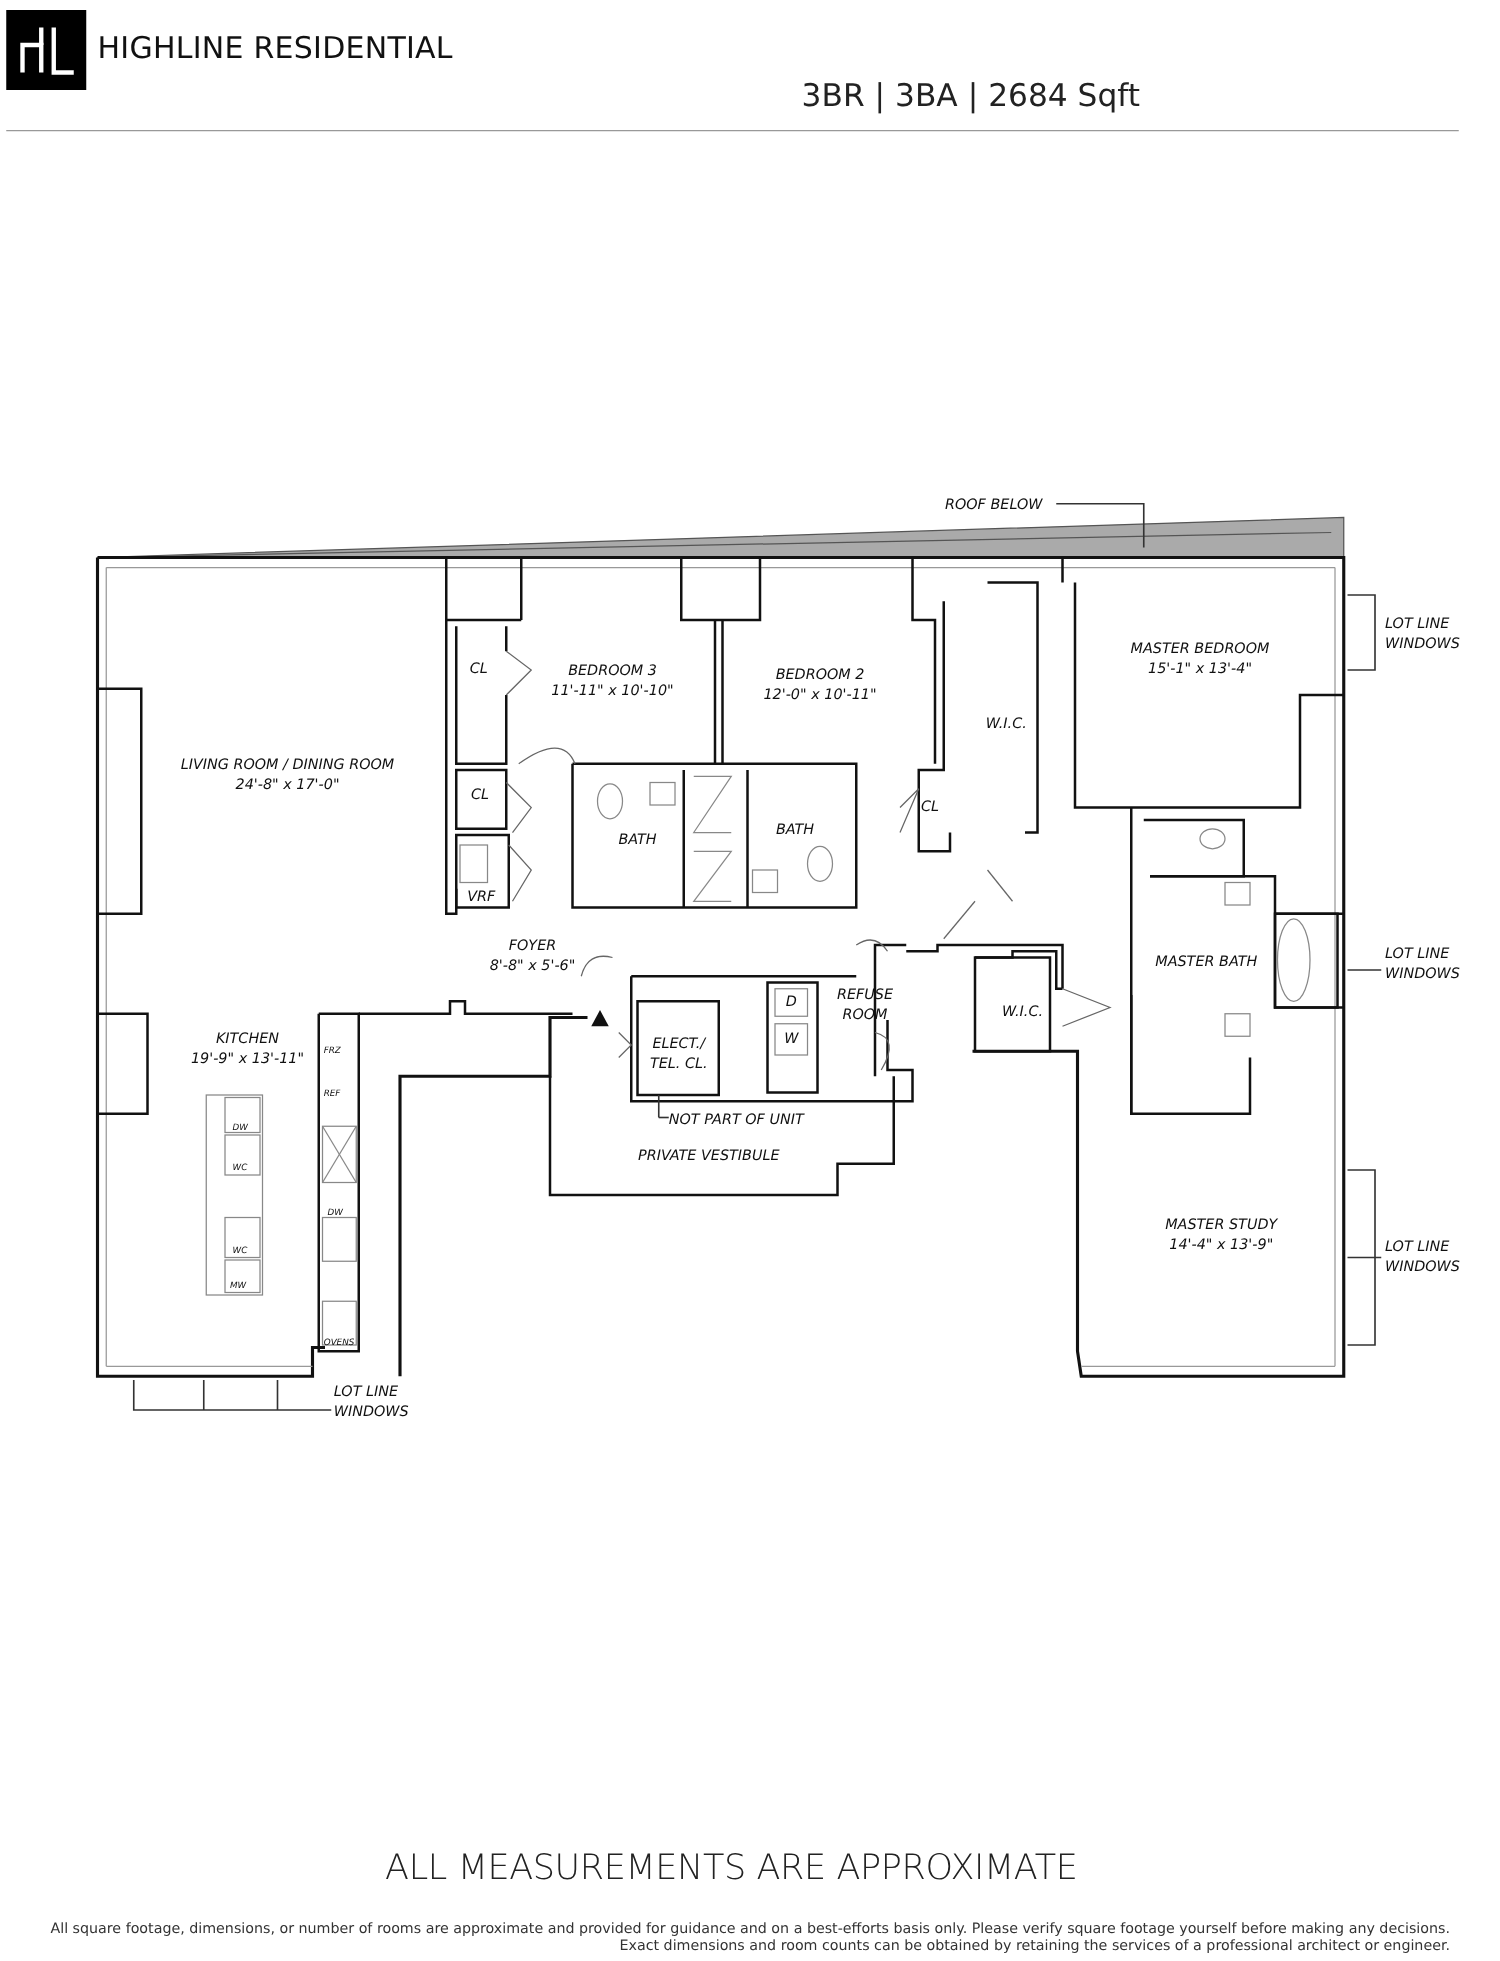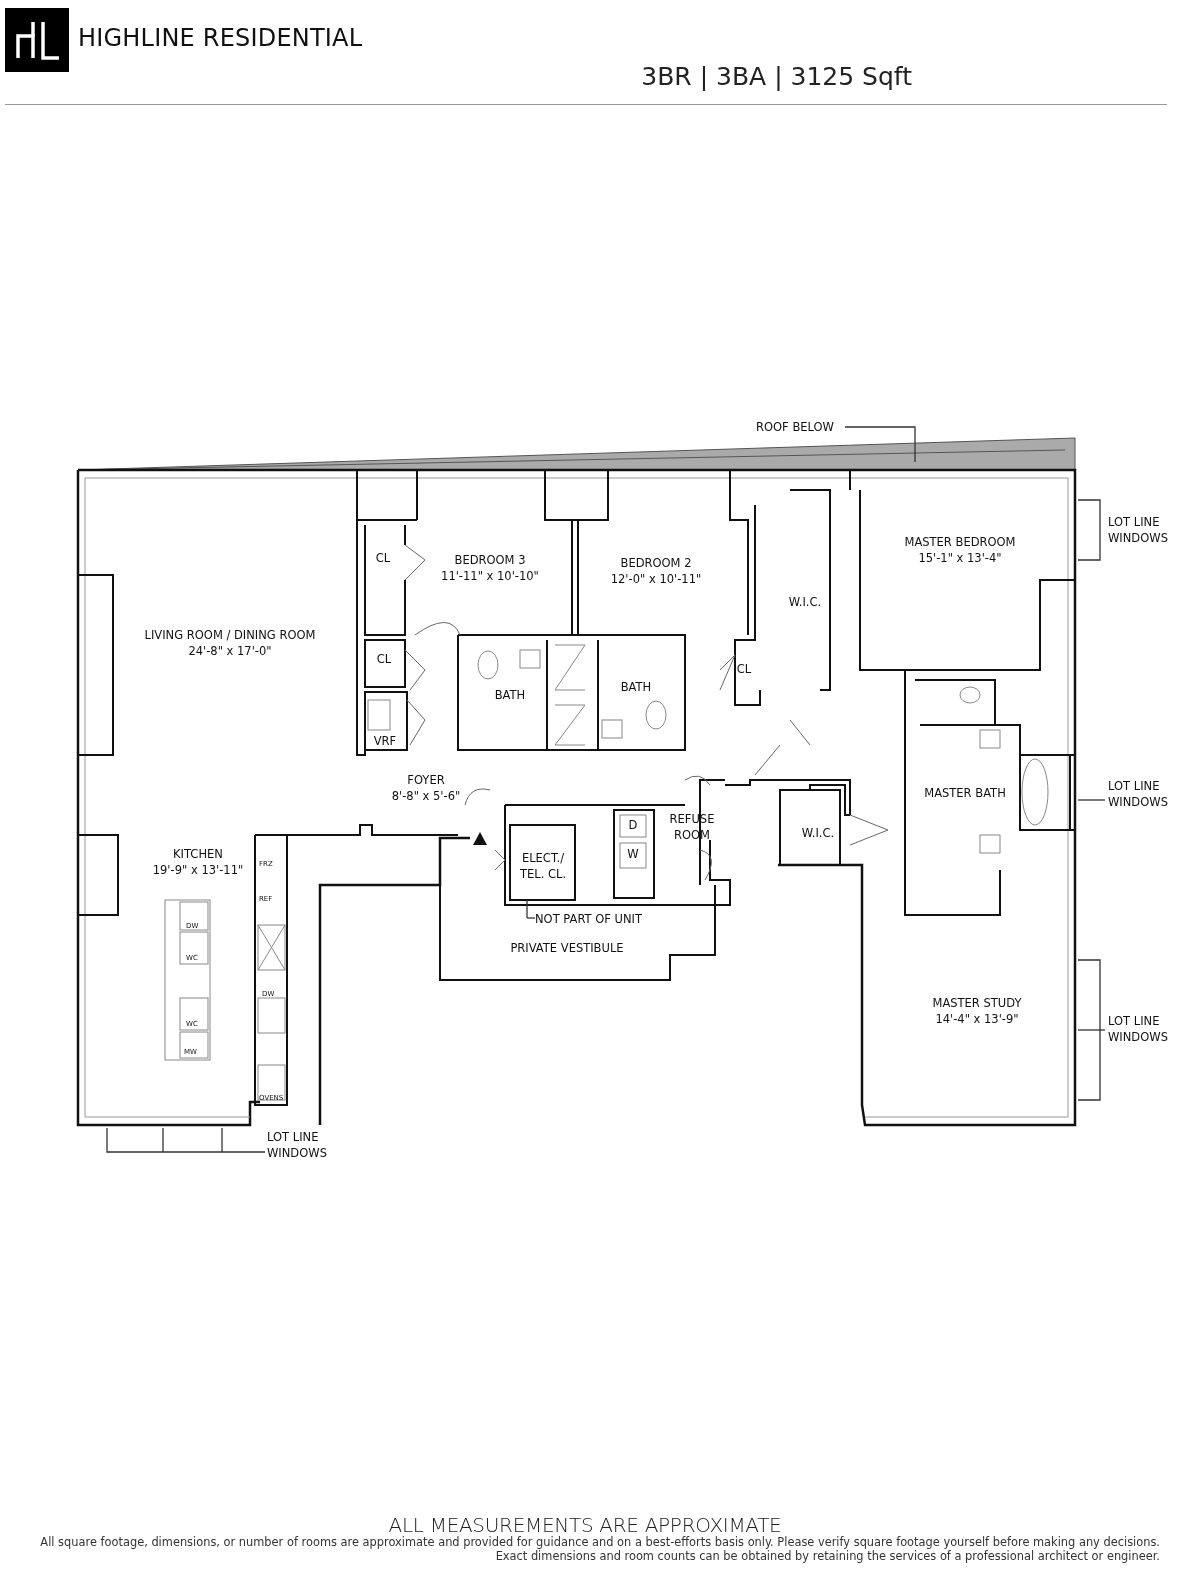--- a/index.html
+++ b/index.html
@@ -3,38 +3,38 @@
 <meta charset="utf-8">
 <style>
   html, body { margin: 0; padding: 0; background: #ffffff; }
   body { width: 1200px; height: 1569px; position: relative; overflow: hidden; font-family: "DejaVu Sans", sans-serif; color: #111; }
   .header { position: absolute; left: 0; top: 0; width: 960px; height: 108px; }
   .logo-box { position: absolute; left: 5px; top: 8px; width: 64px; height: 64px; background: #000; }
   .brand { position: absolute; left: 78px; top: 24px; font-family: "DejaVu Sans", sans-serif; font-size: 24px; letter-spacing: 0.2px; color: #111; }
   .address { position: absolute; right: 42px; top: 26px; font-family: "DejaVu Sans", sans-serif; font-weight: bold; font-size: 25px; color: #111; text-align: right; }
   .specs { position: absolute; right: 48px; top: 62px; font-family: "DejaVu Sans", sans-serif; font-size: 25px; color: #222; text-align: right; }
   .header-rule { position: absolute; left: 5px; top: 104px; width: 1162px; height: 1px; background: #999; }
-  .plan { position: absolute; left: 0; top: 400px; }
+  .plan { position: absolute; left: 0; top: 376px; font-style: italic; }
   .plan svg text { font-family: "DejaVu Sans", sans-serif; fill: #111; }
-  .footer-title { position: absolute; left: 0; top: 1477px; width: 1170px; text-align: center; font-family: "DejaVu Sans", sans-serif; font-size: 20px; font-weight: 300; color: #222; letter-spacing: -0.3px; margin-top: 36px; }
+  .footer-title { position: absolute; left: 0; top: 1477px; width: 1170px; text-align: center; font-family: "DejaVu Sans", sans-serif; font-size: 28px; font-weight: 300; color: #222; letter-spacing: -0.3px; }
   .disclaimer { position: absolute; left: 20px; top: 1535px; width: 1140px; text-align: right; font-family: "DejaVu Sans", sans-serif; font-size: 11.4px; line-height: 14px; color: #333; }
 </style>
 </head>
 <body>
 
 <div class="header">
   <div class="logo-box">
     <svg width="64" height="64" viewBox="0 0 64 64">
       <path d="M13 50 V28 H28 V50" fill="none" stroke="#fff" stroke-width="3.5"></path>
       <path d="M28 14 V28" fill="none" stroke="#fff" stroke-width="3.5"></path>
       <path d="M38 14 V50 H54" fill="none" stroke="#fff" stroke-width="3.5"></path>
     </svg>
   </div>
   <div class="brand">HIGHLINE RESIDENTIAL</div>
-  <div class="specs">3BR | 3BA | 3125 Sqft</div>
+  <div class="specs">3BR | 3BA | 2684 Sqft</div>
   <div class="header-rule"></div>
 </div>
 
 <div class="plan">
 <svg width="1200" height="780" viewBox="0 400 1200 780" xmlns="http://www.w3.org/2000/svg">
   <g>
     <polygon points="78,470 1075,438 1075,470 78,470" fill="#aaa" stroke="#555" stroke-width="1"></polygon>
     <line x1="78" y1="470" x2="1065" y2="450" stroke="#555" stroke-width="1"></line>
   </g>
 

